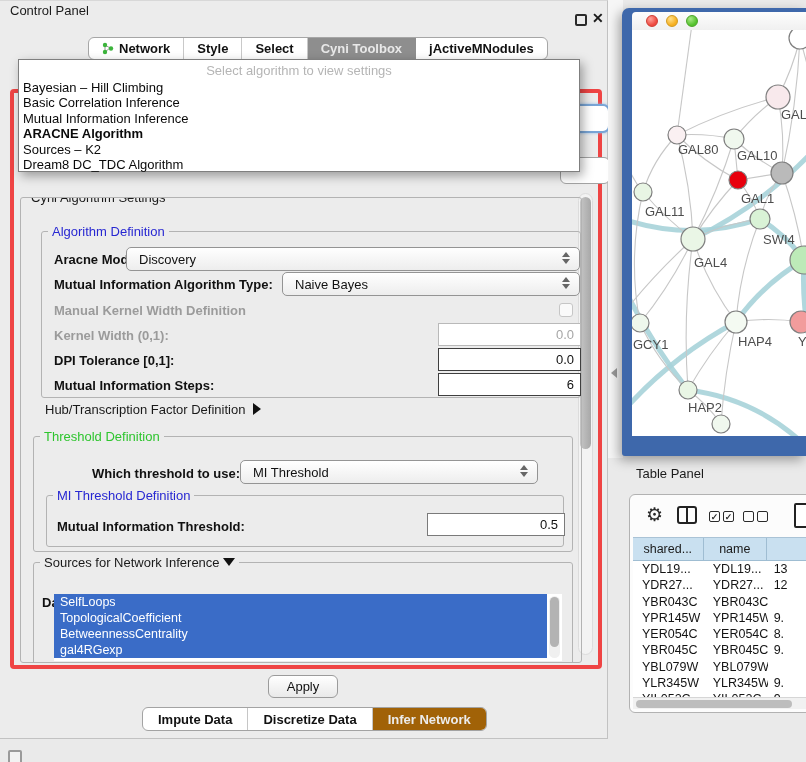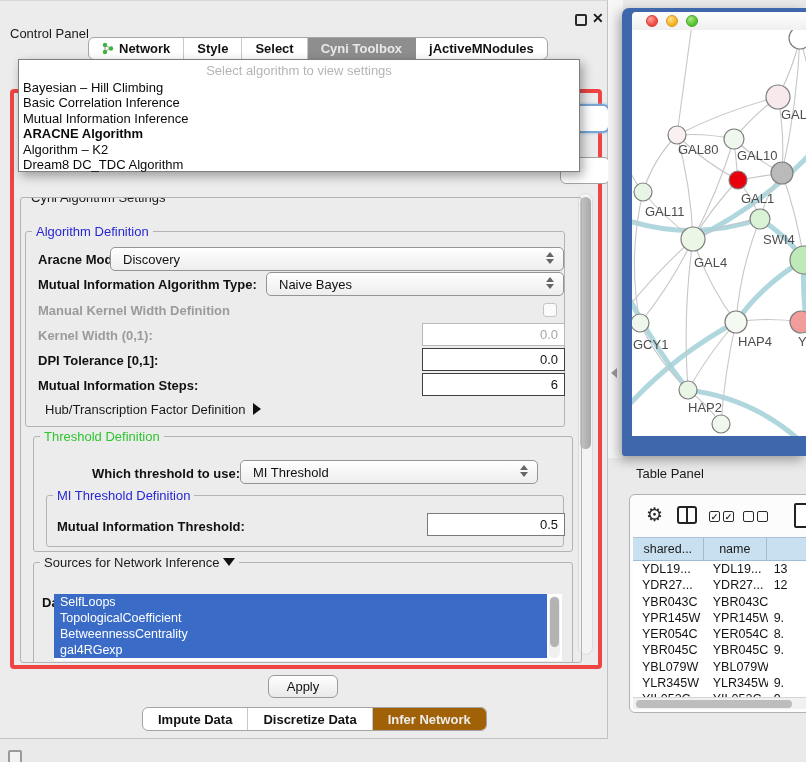--- a/index.html
+++ b/index.html
@@ -3,21 +3,21 @@
 <meta charset="utf-8">
 <style>
   * { box-sizing: border-box; margin: 0; padding: 0; }
   html,body { width:806px; height:762px; overflow:hidden; }
   body { font-family:"Liberation Sans", sans-serif; background:#eaeaea; position:relative; }
   #root { position:absolute; inset:0; width:806px; height:762px; overflow:hidden; }
 
   
   .control-panel { position:absolute; left:0; top:0; width:608px; height:739px;
     background:#ececec; border-right:1px solid #c2c2c2; border-bottom:1px solid #c2c2c2; border-top:1px solid #d8d8d8;}
-  .cp-title { position:absolute; left:10px; top:25px; font-size:13px; color:#1b1b1b; }
+  .cp-title { position:absolute; left:10px; top:2px; font-size:13px; color:#1b1b1b; }
   .cp-float { position:absolute; left:575px; top:13px; width:12px; height:12px; border:2px solid #2a2a2a; border-radius:2px; background:transparent; }
   .cp-close { position:absolute; left:592px; top:9px; font-size:14px; font-weight:bold; color:#1a1a1a; }
 
   
   .tabbar { position:absolute; left:88px; top:36px; height:23px; display:flex; align-items:stretch;
     background:#ffffff; border:1px solid #a6a6a6; border-radius:6px; overflow:hidden; }
   .tab { display:flex; align-items:center; padding:0 13px; font-size:13px; font-weight:600; color:#111;
     border-right:1px solid #c9c9c9; white-space:nowrap; }
   .tab:last-child { border-right:none; }
   .tab.sel { background:#8e8e8e; color:#e9e9e9; border-right-color:#8e8e8e; }
@@ -175,21 +175,21 @@
     <div class="settings-outer">
       <div class="frag-combo"></div>
       <div class="frag-field"></div>
       <div class="vscroll">
         <div class="thumb"></div>
       </div>
 
       <div class="groupbox cyni-group">
         <span class="gb-label">Cyni Algorithm Settings</span>
 
-        <div class="groupbox gb-blue" style="left:4px; top:33px; width:540px; height:196px;">
+        <div class="groupbox gb-blue" style="left:20px; top:33px; width:540px; height:167px;">
           <span class="gb-label">Algorithm Definition</span>
 
           <div class="form-label" style="left:12px; top:20px;">Aracne Mode:</div>
           <div class="combo" style="left:84px; top:15px; width:454px;">
             <span>Discovery</span>
             <span class="stepper">
                 <i class="up"></i>
                 <i class="dn"></i>
               </span>
           </div>
@@ -261,21 +261,21 @@
       </div>
     </div>
 
     <div class="algo-popup">
       <div class="dd-placeholder">Select algorithm to view settings</div>
       <div>
           <div class="dd-item">Bayesian – Hill Climbing</div>
           <div class="dd-item">Basic Correlation Inference</div>
           <div class="dd-item">Mutual Information Inference</div>
           <div class="dd-item sel">ARACNE Algorithm</div>
-          <div class="dd-item">Algorithm – K2</div>
+          <div class="dd-item">Sources – K2</div>
           <div class="dd-item">Dream8 DC_TDC Algorithm</div>
         </div>
     </div>
 
     <div class="apply-btn">Apply</div>
 
     <div class="bottom-tabbar">
         <div class="btab">Impute Data</div>
         <div class="btab">Discretize Data</div>
         <div class="btab sel">Infer Network</div>

